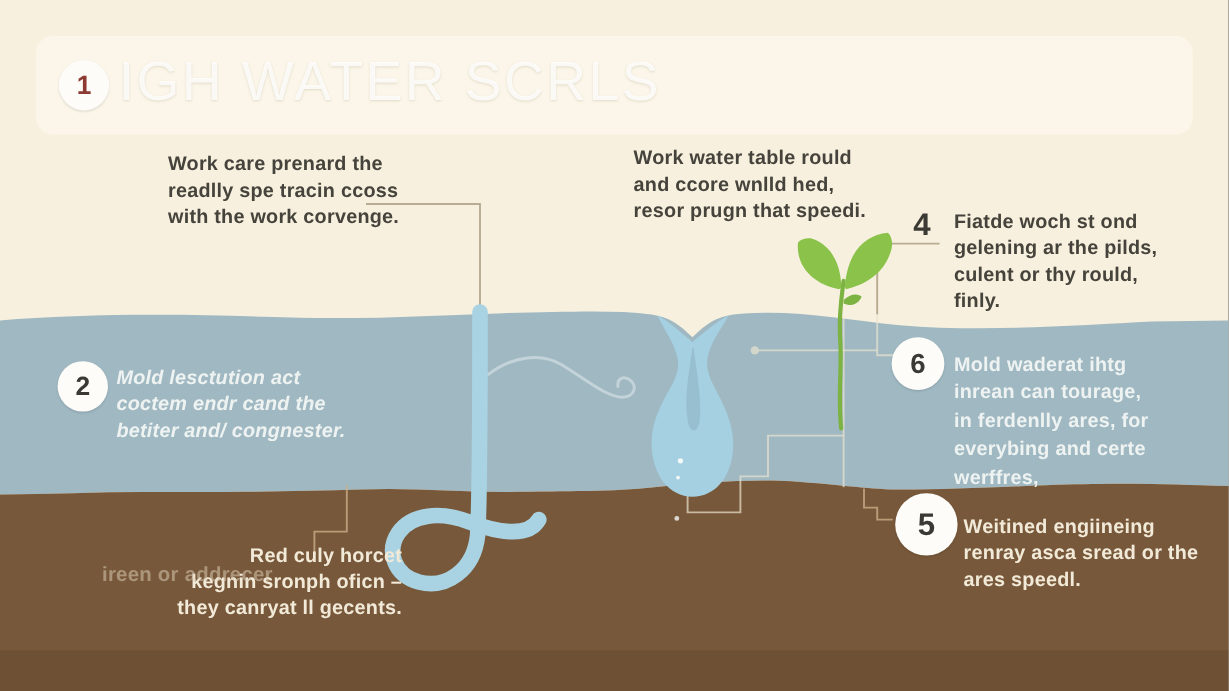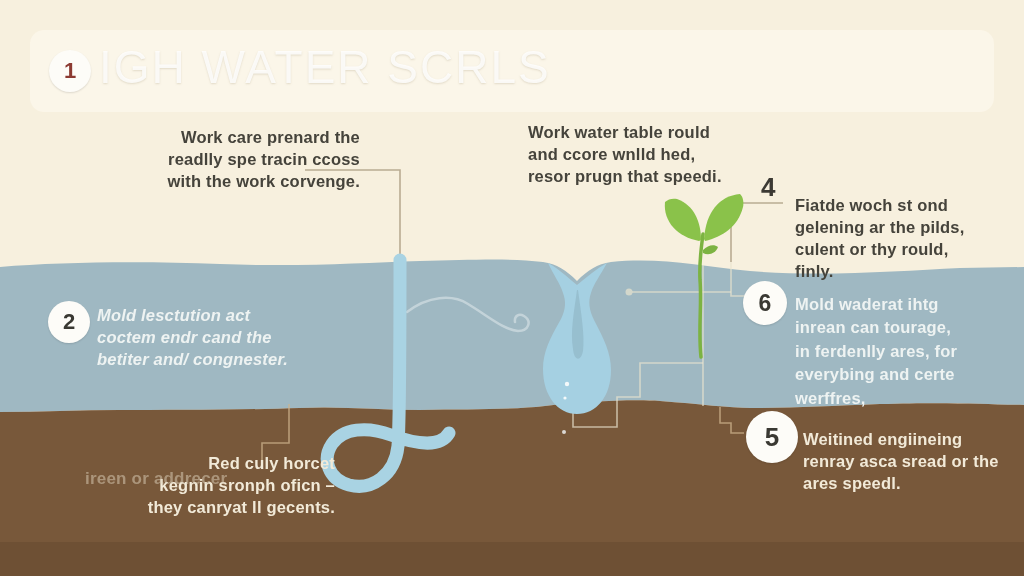--- a/index.html
+++ b/index.html
@@ -106,30 +106,30 @@
                C738,227 722,237 705,241 Z" fill="#8ac24a"></path>
       <path d="M703,250 C708,245 714,244 718,247 C716,253 709,256 703,253 Z" fill="#7cb342"></path>
     </g>
   </svg>
 
   <div class="badge sm" style="left:49px;top:50px;">
     <span style="color:#8c3a32;">1</span>
   </div>
   <div class="title">IGH WATER SCRLS</div>
 
-  <div class="tb dark" style="left:120px;top:126px;width:240px;text-align:right;">Work care prenard the
+  <div class="tb dark" style="left:140px;top:126px;width:240px;">Work care prenard the
 readlly spe tracin ccoss
 with the work corvenge.</div>
 
   <div class="tb dark" style="left:528px;top:121px;width:250px;">Work water table rould
 and ccore wnlld hed,
 resor prugn that speedi.</div>
 
   <div class="num-plain" style="left:761px;top:172px;">4</div>
-  <div class="tb dark" style="left:795px;top:174px;width:210px;margin-top:20px;">Fiatde woch st ond
+  <div class="tb dark" style="left:795px;top:174px;width:210px;">Fiatde woch st ond
 gelening ar the pilds,
 culent or thy rould,
 finly.</div>
 
   <div class="badge sm" style="left:48px;top:301px;">
     <span>2</span>
   </div>
   <div class="tb light" style="left:97px;top:304px;width:230px;font-style:italic;">Mold lesctution act
 coctem endr cand the
 betiter and/ congnester.</div>

